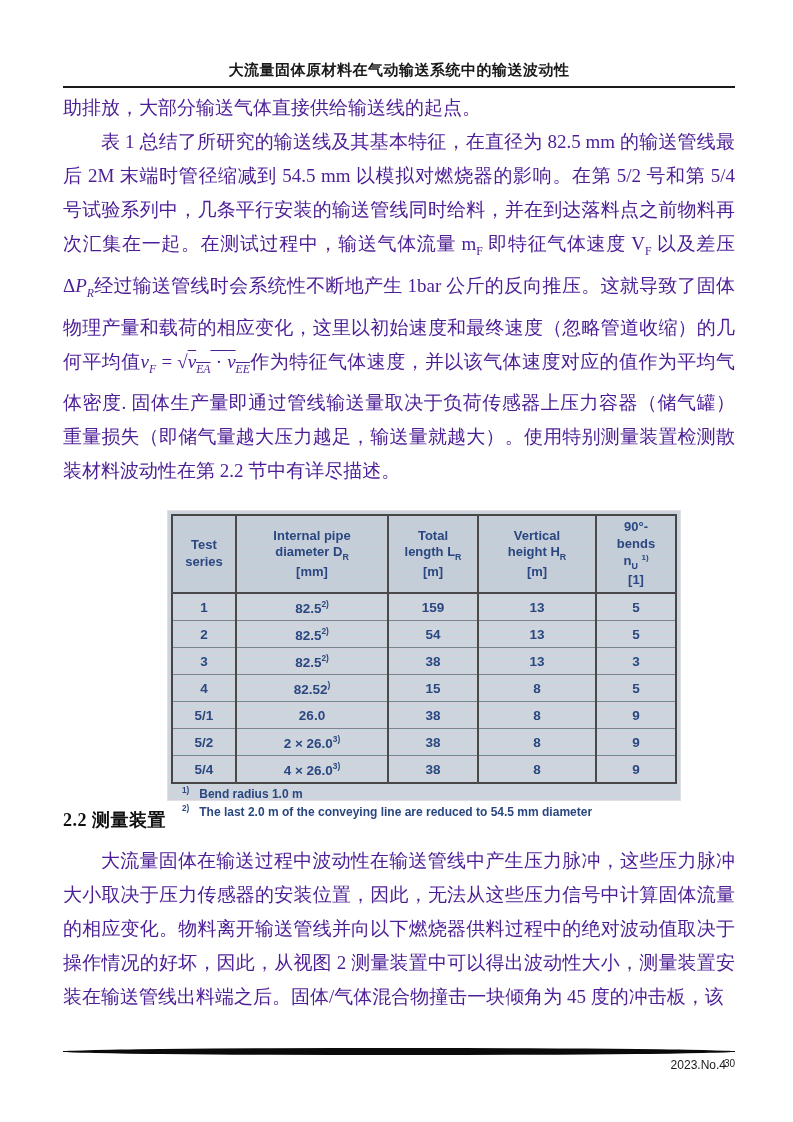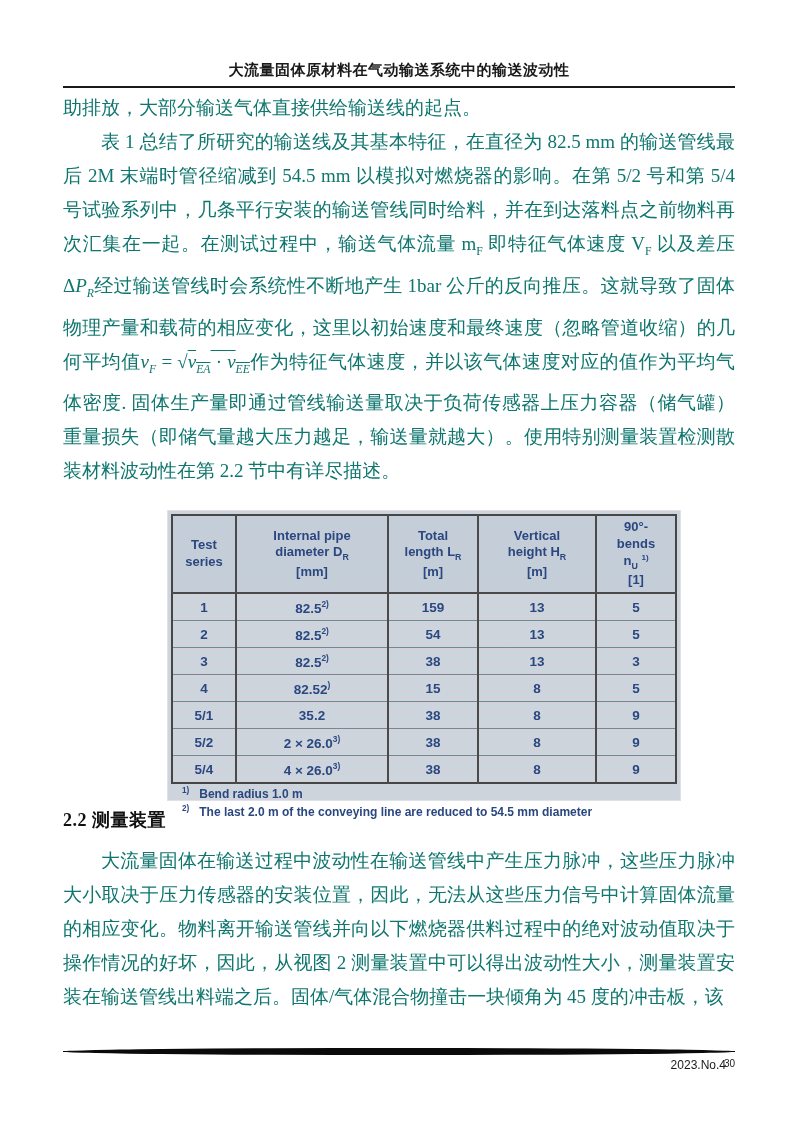--- a/index.html
+++ b/index.html
@@ -9,21 +9,21 @@
   }
   
   .hdr-title{
     position:absolute;top:61px;left:63px;width:672px;text-align:center;
     font-size:15px;font-weight:bold;letter-spacing:.5px;color:#1a1a1a;
   }
   .hdr-rule{position:absolute;top:86px;left:63px;width:672px;height:2px;background:#1a1a1a;}
   
   .para{
     position:absolute;left:63px;width:672px;font-size:19px;line-height:34px;
-    text-align:justify;color:#0f766e;
+    text-align:justify;color:#4c1d95;
   }
   .p1{top:91px;}
   .p2{top:125px;}
   .p3{top:844px;}
   .indent{text-indent:2em;}
   .para sub{font-size:.62em;}
   .para .ol{text-decoration:overline;}
   
   .tbl-caption{
     position:absolute;top:479px;left:63px;width:672px;text-align:center;
@@ -134,21 +134,21 @@
         </tr>
         <tr>
           <td>4</td>
           <td>82.52<sup>)</sup></td>
           <td>15</td>
           <td>8</td>
           <td>5</td>
         </tr>
         <tr>
           <td>5/1</td>
-          <td>35.2</td>
+          <td>26.0</td>
           <td>38</td>
           <td>8</td>
           <td>9</td>
         </tr>
         <tr>
           <td>5/2</td>
           <td>2 × 26.0<sup>3)</sup></td>
           <td>38</td>
           <td>8</td>
           <td>9</td>

